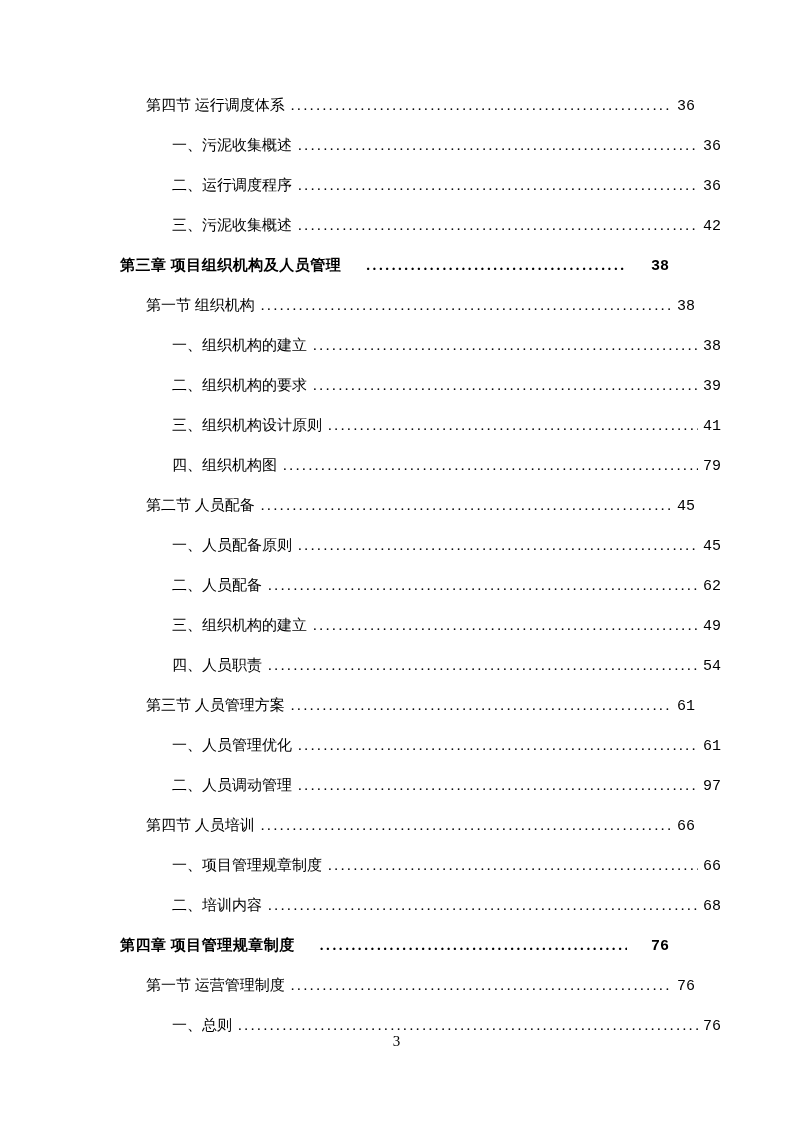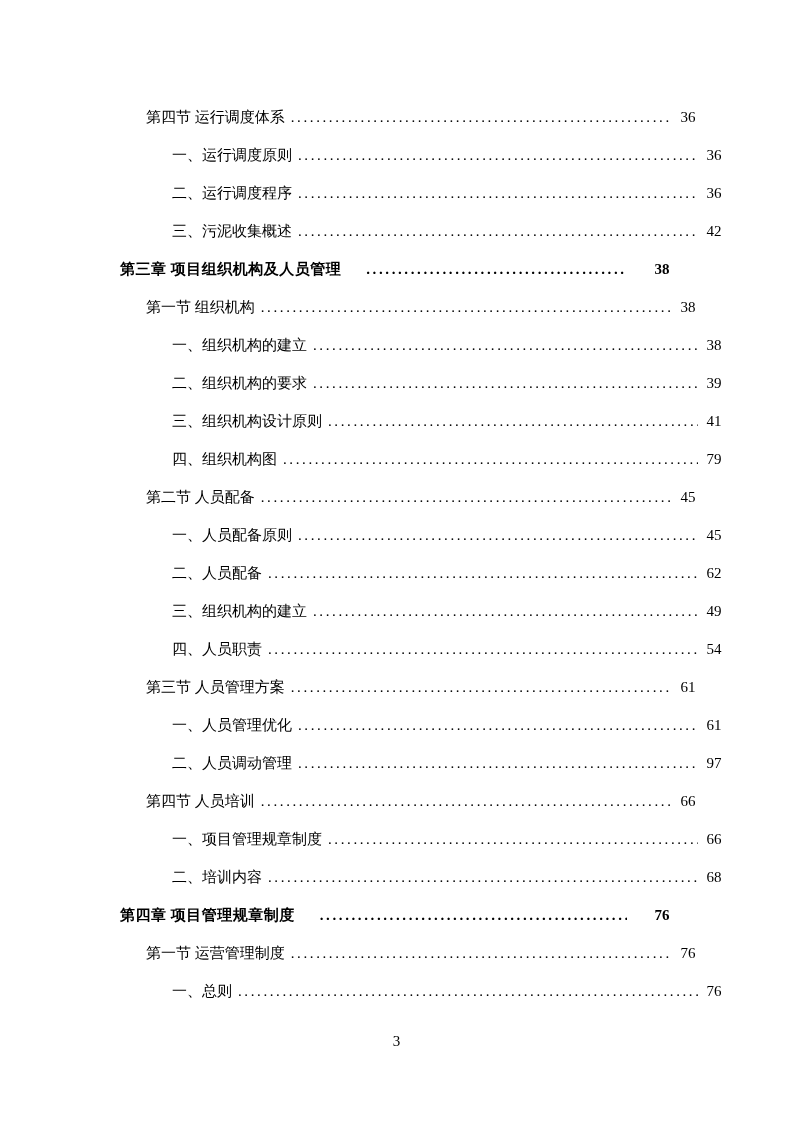--- a/index.html
+++ b/index.html
@@ -17,21 +17,21 @@
   }
   .page {
     position: relative;
     width: 793px;
     height: 1122px;
     box-sizing: border-box;
     padding: 96px 120px 0 120px;
   }
   .toc {
     width: 553px;
-    margin: 12px auto;
+    margin: 0 auto;
   }
   .toc-entry {
     display: flex;
     align-items: baseline;
     width: 100%;
     white-space: nowrap;
     margin-bottom: 20px;
     font-size: 15px;
     line-height: 1.2;
   }
@@ -44,23 +44,24 @@
     overflow: hidden;
     white-space: nowrap;
     font-size: 15px;
     letter-spacing: 2.6px;
     color: #000;
     margin: 0 2px;
     min-width: 10px;
   }
   .toc-entry .page-num {
     flex: 0 0 auto;
-    text-align: center;
+    text-align: left;
     min-width: 22px;
     padding-left: 3px;
+    font-family: Liberation Mono, monospace;
   }
   
   .lvl-chapter {
     font-weight: bold;
     padding-left: 0px;
     gap: 19px;
   }
   .lvl-section {
     padding-left: 26px;
   }
@@ -82,21 +83,21 @@
 <body>
 
 <div class="page">
   <div class="toc">
       <div class="toc-entry lvl-section">
         <span class="label">第四节  运行调度体系</span>
         <span class="leader">.........................................................................................</span>
         <span class="page-num">36</span>
       </div>
       <div class="toc-entry lvl-sub">
-        <span class="label">一、运行调度原则</span>
+        <span class="label">一、污泥收集概述</span>
         <span class="leader">.........................................................................................</span>
         <span class="page-num">36</span>
       </div>
       <div class="toc-entry lvl-sub">
         <span class="label">二、运行调度程序</span>
         <span class="leader">.........................................................................................</span>
         <span class="page-num">36</span>
       </div>
       <div class="toc-entry lvl-sub">
         <span class="label">三、污泥收集概述</span>

